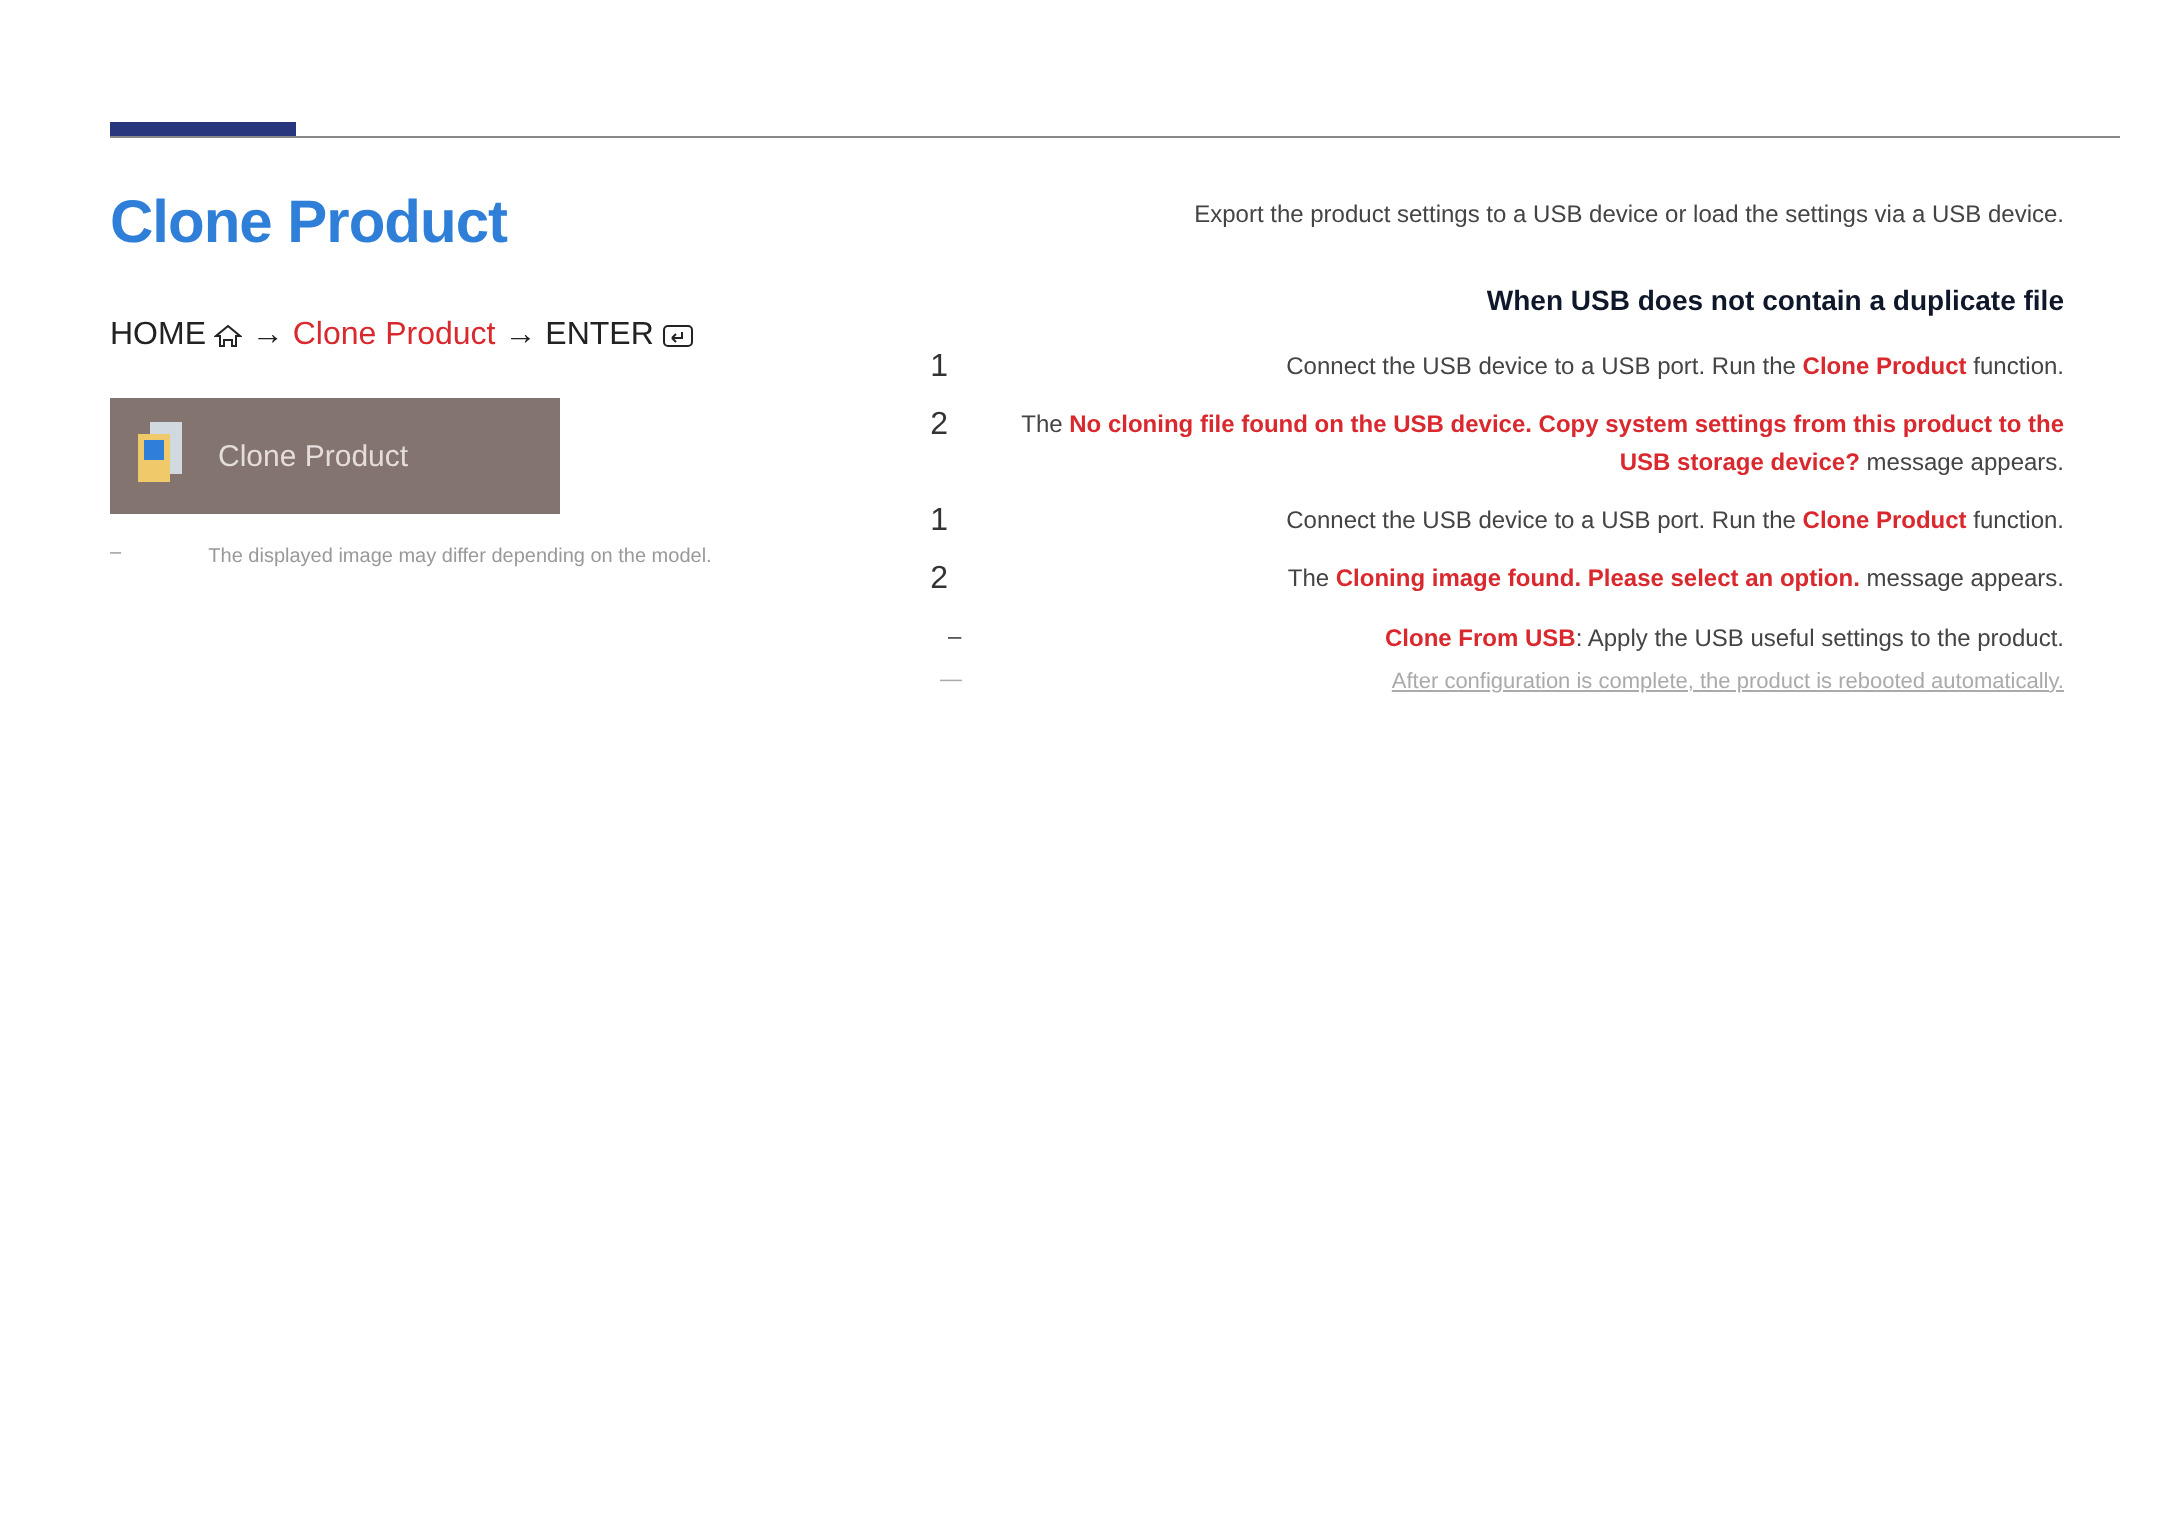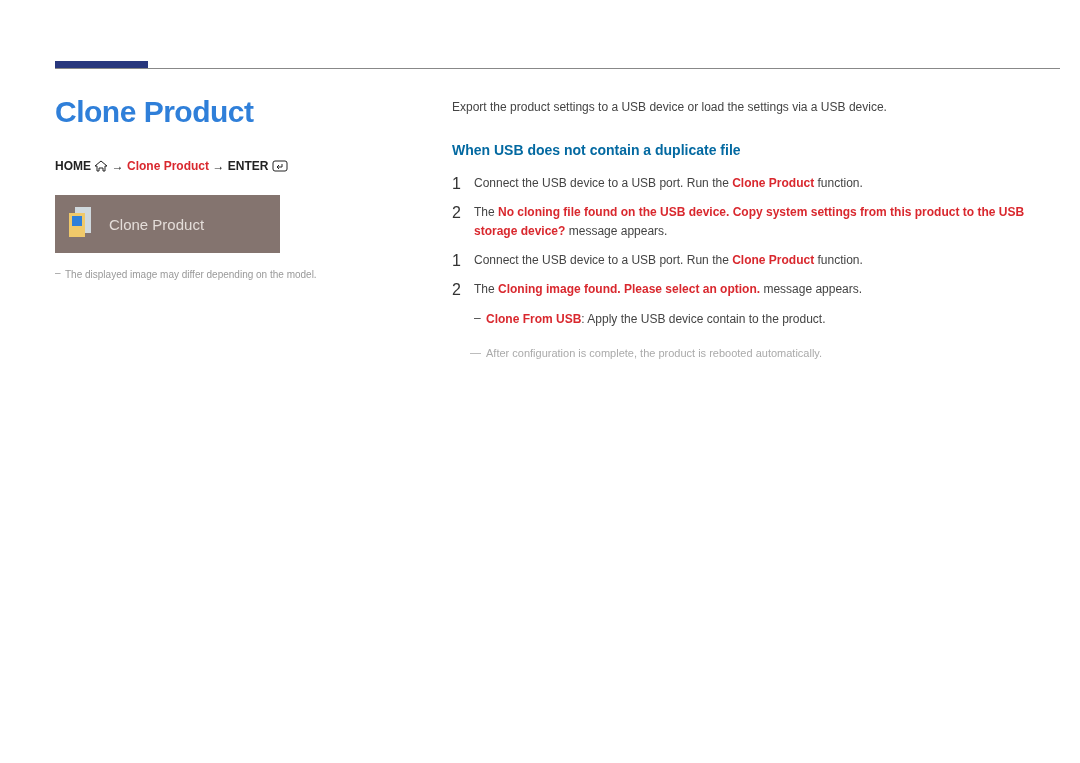--- a/index.html
+++ b/index.html
@@ -34,22 +34,22 @@
     width: 340px;
   }
   .title {
     font-size: 30px;
     font-weight: 600;
     color: #2f7fd9;
     letter-spacing: -0.5px;
     margin-bottom: 30px;
   }
   .breadcrumb {
-    font-size: 12px;
-    font-weight: 700;
+    font-size: 16px;
+    font-weight: 400;
     color: #222;
     margin-bottom: 20px;
   }
   .breadcrumb .hl { color: #d9282e; }
   .breadcrumb .ic {
     display: inline-block;
     vertical-align: -2px;
   }
   .product-box {
     width: 225px;
@@ -65,59 +65,61 @@
     color: #e4ddd9;
     font-size: 15px;
     font-weight: 300;
   }
   .caption {
     font-size: 10px;
     color: #999;
     position: relative;
     padding-left: 10px;
     margin-top: 16px;
+    text-align: center;
   }
   .caption::before {
     content: "–";
     position: absolute;
     left: 0;
     top: -2px;
     color: #999;
   }
   .right-col {
     position: absolute;
     top: 98px;
     left: 452px;
     width: 580px;
     font-size: 12px;
     line-height: 1.6;
     color: #444;
+    text-align: right;
   }
   .para { margin-bottom: 4px; }
   .subhead {
     font-size: 14px;
     font-weight: 700;
-    color: #0369a1;
+    color: #0f172a;
     margin-top: 22px;
     margin-bottom: 12px;
   }
   .step {
     display: flex;
     align-items: flex-start;
     margin-bottom: 10px;
   }
   .step-num {
     font-size: 16px;
     font-weight: 400;
     width: 22px;
     flex-shrink: 0;
     color: #333;
     line-height: 1.2;
   }
-  .step-body { flex: 1; }
+  .step-body { flex: 1; margin-left: 29px; }
   .red { color: #d9282e; font-weight: 700; }
   .sub-step {
     padding-left: 22px;
     margin-bottom: 8px;
   }
   .dash-item {
     position: relative;
     padding-left: 34px;
     margin-bottom: 4px;
     font-size: 12px;
@@ -127,21 +129,22 @@
     position: absolute;
     left: 22px;
     top: -1px;
     color: #444;
   }
   .note {
     position: relative;
     padding-left: 34px;
     font-size: 11px;
     color: #aaa;
-    margin-top: 16px;
+    margin-top: 4px;
+    text-decoration: underline;
   }
   .note::before {
     content: "—";
     position: absolute;
     left: 18px;
     top: -1px;
     color: #aaa;
   }
 </style>
 </head>
@@ -215,17 +218,17 @@
 
   <div class="step">
     <div class="step-num">2</div>
     <div class="step-body">
       <span>The </span><span class="red">Cloning image found. Please select an option.</span><span> message appears.</span>
     </div>
   </div>
 
 
   <div class="dash-item">
-    <span class="red">Clone From USB</span><span>: Apply the USB device contain to the product.</span>
+    <span class="red">Clone From USB</span><span>: Apply the USB useful settings to the product.</span>
   </div>
 
   <div class="note">After configuration is complete, the product is rebooted automatically.</div>
 </div>
 
 </body></html>

